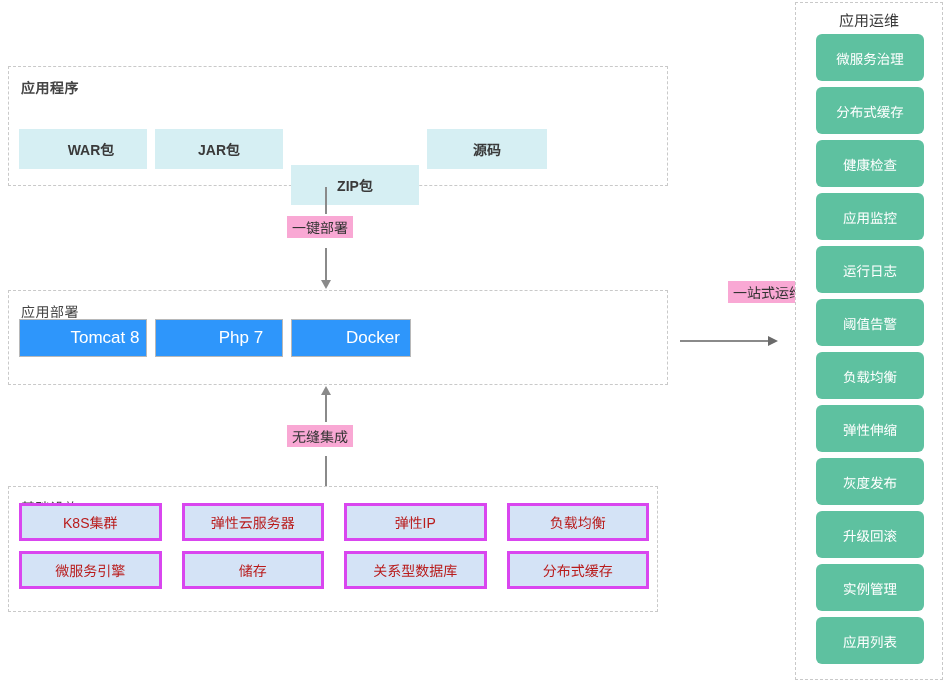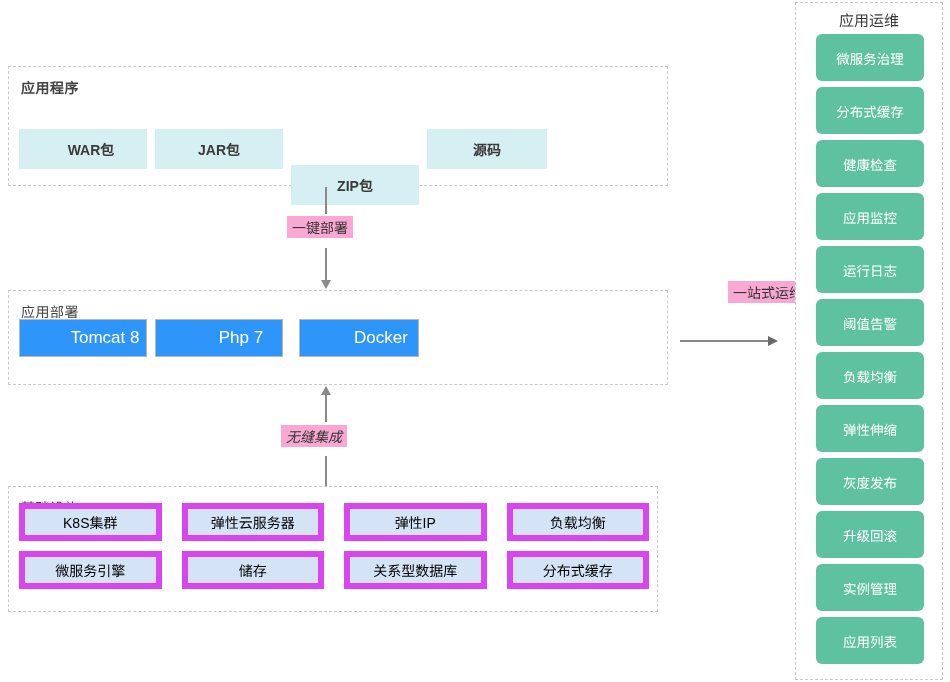--- a/index.html
+++ b/index.html
@@ -116,31 +116,31 @@
     display: flex;
     align-items: center;
     justify-content: center;
     box-sizing: border-box;
     padding-left: 44px;
   }
   .chip-deploy.w1 { flex: 0 0 128px; }
   .chip-deploy.w2 { flex: 0 0 128px; }
   .chip-deploy.w3 { flex: 0 0 128px; }
   .chip-deploy.w4 { flex: 0 0 128px; }
-  .chip-deploy.w5 { flex: 0 0 120px; margin-left: 8px; }
+  .chip-deploy.w5 { flex: 0 0 120px; }
 
   
   #infra-row-1 { top: 16px; left: 10px; width: 630px; gap: 20px; }
   #infra-row-2 { top: 64px; left: 10px; width: 630px; gap: 20px; }
   .chip-infra {
     flex: 1 1 0;
     height: 38px;
     background: #d4e3f6;
-    border: 6px solid #d946ef;
-    color: #000000;
+    border: 3px solid #d946ef;
+    color: #b91c1c;
     font-size: 14px;
     display: flex;
     align-items: center;
     justify-content: center;
     box-sizing: border-box;
   }
 
   
   #ops-title {
     position: absolute;
@@ -212,21 +212,21 @@
 
   
   #conn1-top { left: 325px; top: 187px; width: 1.5px; height: 27px; }
   #conn1-label { left: 287px; top: 216px; }
   #conn1-bot { left: 325px; top: 248px; width: 1.5px; height: 33px; }
   #conn1-head { left: 321px; top: 280px; }
 
   
   #conn2-top { left: 325px; top: 394px; width: 1.5px; height: 28px; }
   #conn2-head { left: 321px; top: 386px; }
-  #conn2-label { left: 281px; top: 425px; font-style: italic; }
+  #conn2-label { left: 287px; top: 425px; }
   #conn2-bot { left: 325px; top: 456px; width: 1.5px; height: 30px; }
 
   
   #conn3-line { left: 680px; top: 340px; width: 90px; height: 1.5px; }
   #conn3-head { left: 768px; top: 336px; }
   #conn3-label { left: 684px; top: 281px; margin-left: 44px; }
 </style>
 </head>
 <body>
 

